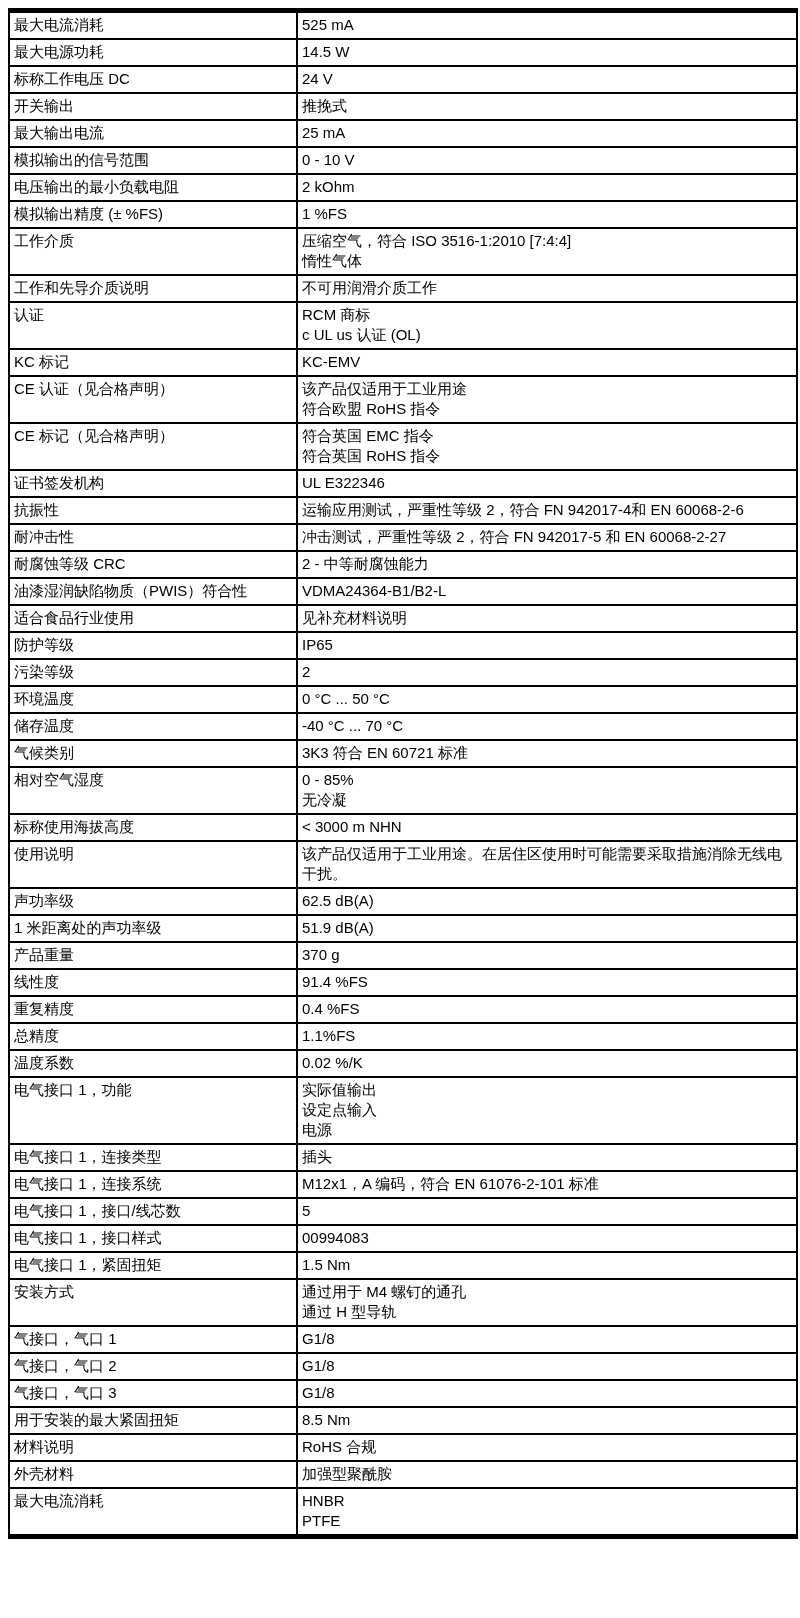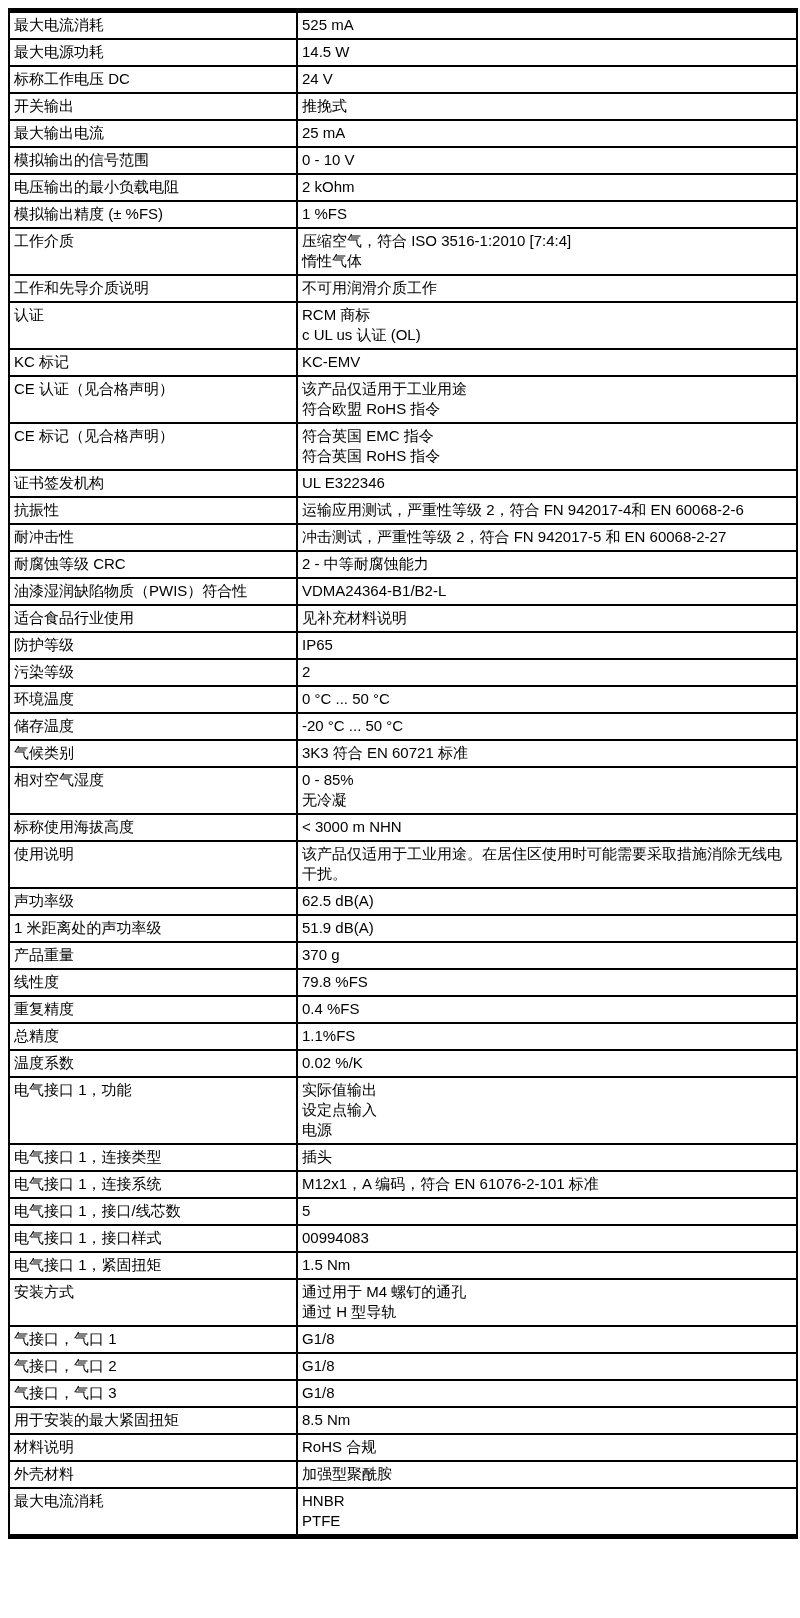--- a/index.html
+++ b/index.html
@@ -188,21 +188,21 @@
         </tr>
         <tr>
           <td class="label-cell">环境温度</td>
           <td class="value-cell">
             <div class="value-line">0 °C ... 50 °C</div>
           </td>
         </tr>
         <tr>
           <td class="label-cell">储存温度</td>
           <td class="value-cell">
-            <div class="value-line">-20 °C ... 50 °C</div>
+            <div class="value-line">-40 °C ... 70 °C</div>
           </td>
         </tr>
         <tr>
           <td class="label-cell">气候类别</td>
           <td class="value-cell">
             <div class="value-line">3K3 符合 EN 60721 标准</div>
           </td>
         </tr>
         <tr>
           <td class="label-cell">相对空气湿度</td>
@@ -237,21 +237,21 @@
         </tr>
         <tr>
           <td class="label-cell">产品重量</td>
           <td class="value-cell">
             <div class="value-line">370 g</div>
           </td>
         </tr>
         <tr>
           <td class="label-cell">线性度</td>
           <td class="value-cell">
-            <div class="value-line">79.8 %FS</div>
+            <div class="value-line">91.4 %FS</div>
           </td>
         </tr>
         <tr>
           <td class="label-cell">重复精度</td>
           <td class="value-cell">
             <div class="value-line">0.4 %FS</div>
           </td>
         </tr>
         <tr>
           <td class="label-cell">总精度</td>

